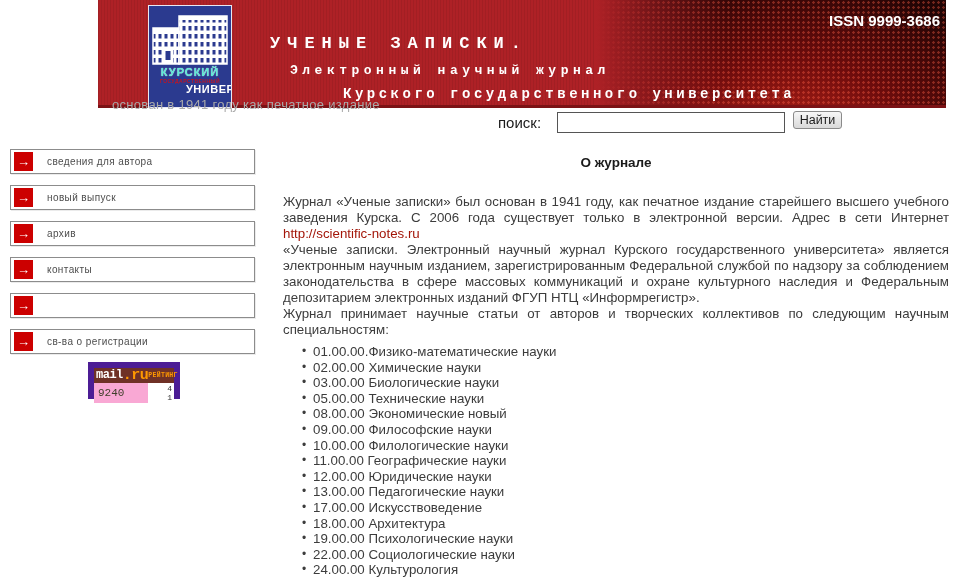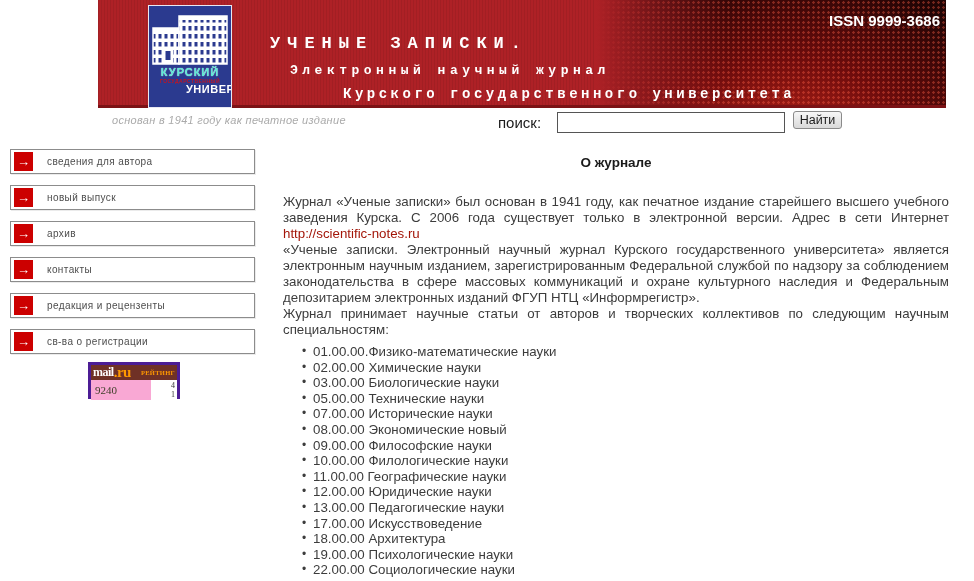--- a/index.html
+++ b/index.html
@@ -54,22 +54,22 @@
     background:#2b3a8f; border:1px solid #e8e8f2; cursor:pointer;
     text-align:center; overflow:hidden;
   }
   .logo svg { display:block; margin:2px auto 0; }
   .logo-l1 { color:#5eead4; font-weight:bold; font-size:11px; letter-spacing:1px; line-height:12px; text-shadow:0 0 1px #fff; }
   .logo-l2 { color:#c41420; font-weight:bold; font-size:5px; letter-spacing:0.5px; line-height:6px; }
   .logo-l3 { color:#fff; font-weight:bold; font-size:11px; letter-spacing:0.5px; line-height:11px;padding-left:37px; }
 
   
   .tagline {
-    position:absolute; left:112px; top:114px;
-    color:#aaaaaa; font-size:11px; letter-spacing:0.3px;font-style:italic;
+    position:absolute; left:112px; top:97px;
+    color:#aaaaaa; font-size:13px; letter-spacing:0.3px;
   }
   .search-label {
     position:absolute; left:498px; top:114px;
     color:#1a1a1a; font-size:15px;
   }
   .search-input {
     position:absolute; left:557px; top:112px; width:228px; height:21px;
     border:1px solid #555; background:#fff; font-size:13px; padding:0 4px;
     font-family:"Liberation Sans", sans-serif;
   }
@@ -95,21 +95,21 @@
     text-align:center; font-weight:bold;
   }
   .menu-label {
     margin-left:14px; font-size:10px; color:#4d4d4d; letter-spacing:0.4px;
     white-space:nowrap;
   }
 
   
   .rating {
     position:absolute; left:88px; top:362px; width:92px; height:37px;
-    border:3px solid #4c1d95; cursor:pointer; font-family:Liberation Serif, serif;
+    border:6px solid #4c1d95; cursor:pointer; font-family:Liberation Mono, monospace;
   }
   .rating-top {
     height:15px; background:#6f3126; display:flex; align-items:center; padding:0 2px;
   }
   .rating-mail { color:#fff; font-weight:bold; font-size:12px; line-height:13px; letter-spacing:-0.5px; }
   .rating-ru { color:#ff9900; font-weight:bold; font-size:15px; line-height:13px; letter-spacing:-0.5px; }
   .rating-word { color:#ff9900; font-size:6.5px; font-weight:bold; margin-left:auto; letter-spacing:0.3px; }
   .rating-bottom { height:20px; display:flex; }
   .rating-count {
     flex:1; background:#f9a8d4; color:#403f2a; font-size:11px;
@@ -195,21 +195,20 @@
         <span class="menu-label">архив</span>
       </div>
 
       <div class="menu-item">
         <span class="menu-arrow">→</span>
         <span class="menu-label">контакты</span>
       </div>
 
       <div class="menu-item">
         <span class="menu-arrow">→</span>
-        <span class="menu-label">редакция и рецензенты</span>
       </div>
 
       <div class="menu-item">
         <span class="menu-arrow">→</span>
         <span class="menu-label">св-ва о регистрации</span>
       </div>
     </div>
 
   <div class="rating">
     <div class="rating-top">
@@ -234,21 +233,20 @@
     <ul class="spec-list">
 
         <li>01.00.00.Физико-математические науки</li>
 
         <li>02.00.00 Химические науки</li>
 
         <li>03.00.00 Биологические науки</li>
 
         <li>05.00.00 Технические науки</li>
 
-        <li>07.00.00 Исторические науки</li>
 
         <li>08.00.00 Экономические новый</li>
 
         <li>09.00.00 Философские науки</li>
 
         <li>10.00.00 Филологические науки</li>
 
         <li>11.00.00 Географические науки</li>
 
         <li>12.00.00 Юридические науки</li>

